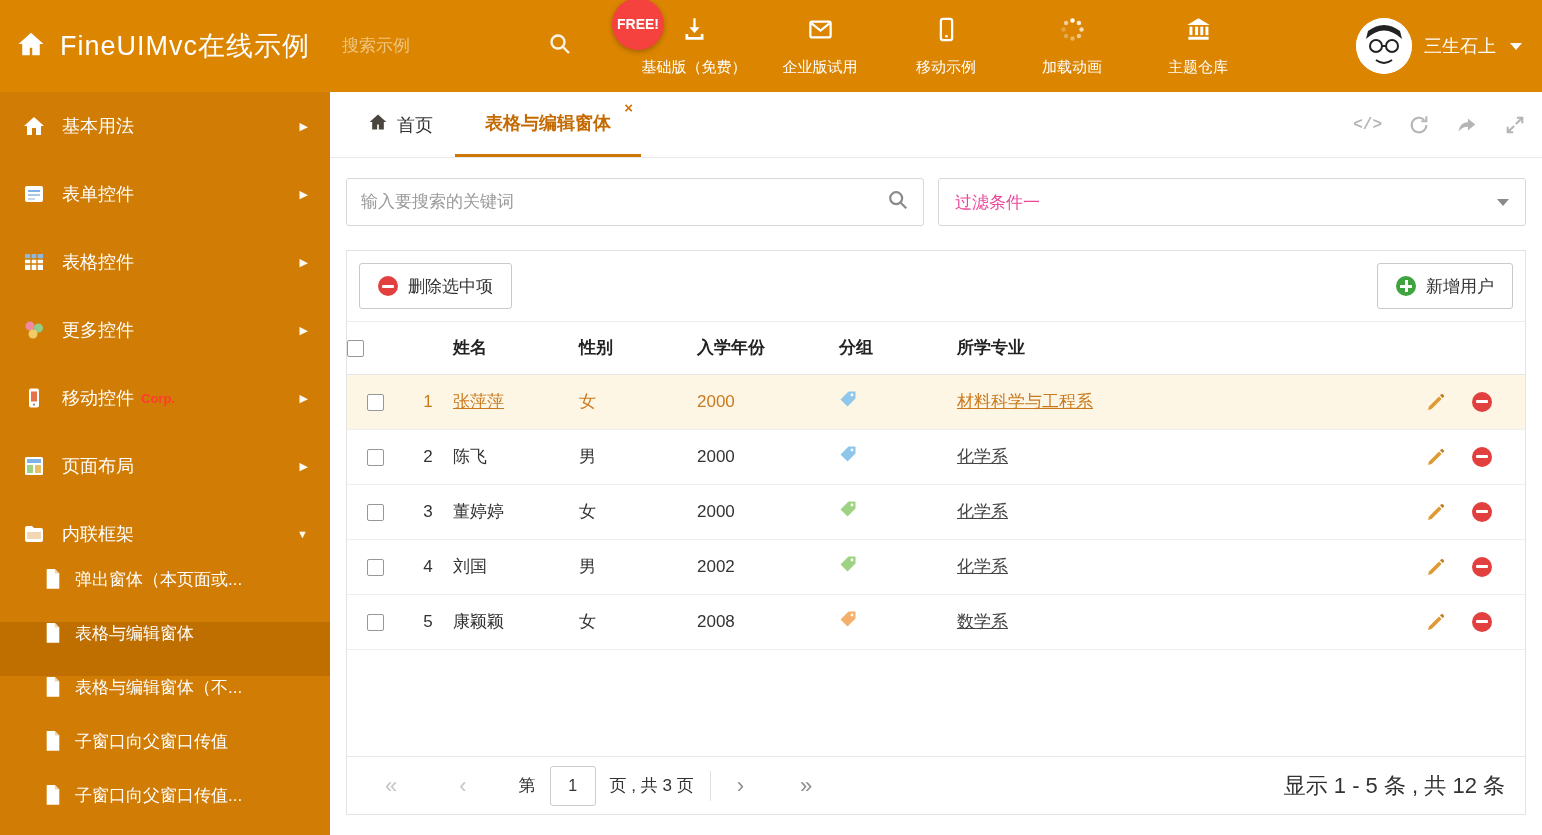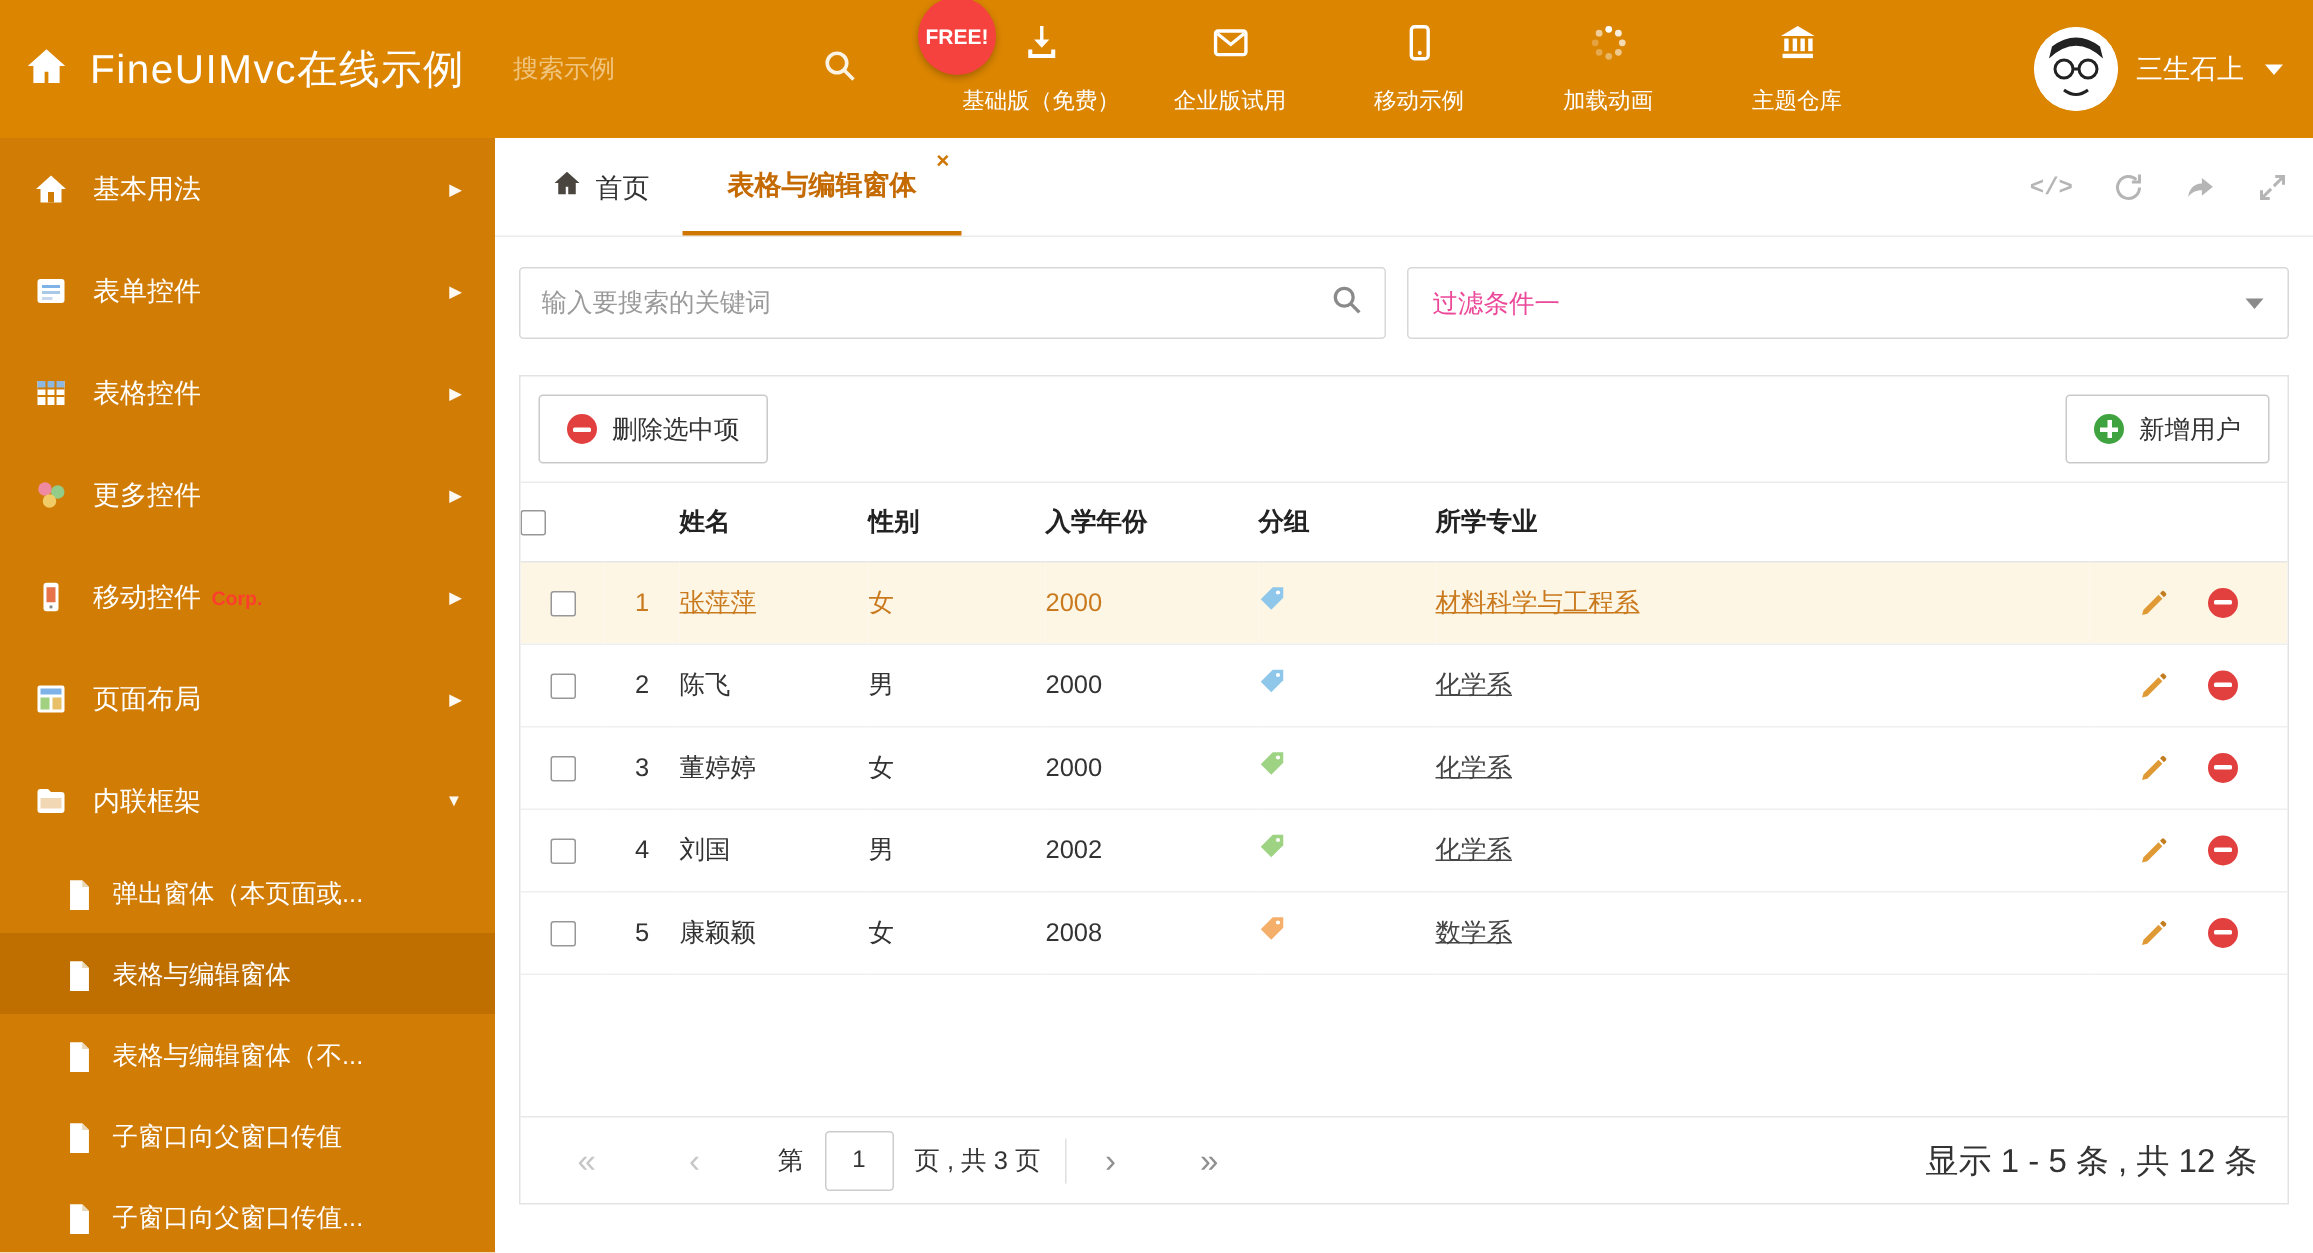--- a/index.html
+++ b/index.html
@@ -21,41 +21,41 @@
 .avatar{width:56px;height:56px;border-radius:50%;overflow:hidden;background:#fff;flex:0 0 auto}
 .userbox .uname{font-size:18px}
 .caret-down{width:0;height:0;border-left:6px solid transparent;border-right:6px solid transparent;border-top:7px solid #fff;margin-left:2px}
 
 .bodywrap{flex:1;display:flex;min-height:0}
 .sidebar{width:330px;background:#d17c04;color:#fff;flex:0 0 auto;overflow:hidden}
 .side-item{height:68px;display:flex;align-items:center;padding:0 22px;font-size:18px;cursor:pointer}
 .side-item .ic{width:24px;height:24px;margin-right:16px;flex:0 0 auto}
 .side-item .chev{margin-left:auto;font-size:11px;opacity:.95}
 .corp{color:#ff3d2e;font-size:13px;margin-left:7px;font-weight:bold}
-.sub-item{height:54px;display:flex;align-items:flex-end;padding:0 22px 15px 44px;font-size:17px;cursor:pointer}
+.sub-item{height:54px;display:flex;align-items:flex-start;padding:0 22px 0 44px;font-size:17px;cursor:pointer}
 .sub-item.selected{background:#bf6f00}
 .sub-item .fic{width:18px;height:21px;margin-right:13px;flex:0 0 auto}
 
 .main{flex:1;display:flex;flex-direction:column;background:#fff;min-width:0}
 .tabbar{height:66px;border-bottom:1px solid #eaeaea;display:flex;align-items:stretch;padding:0 16px;flex:0 0 auto}
 .tab{display:flex;align-items:center;gap:9px;padding:0 10px;font-size:18px;color:#333;cursor:pointer;margin-left:12px}
 .tab.active{color:#c46a00;font-weight:bold;border-bottom:3px solid #cf7600;position:relative;padding:0 30px}
 .tab-close{position:absolute;top:8px;right:8px;color:#cf7600;font-size:15px;font-weight:bold;cursor:pointer;line-height:1}
 .tabtools{margin-left:auto;display:flex;align-items:center;gap:26px}
 .tool{cursor:pointer;display:flex;align-items:center}
 .codeglyph{font-family:"Liberation Mono","DejaVu Sans Mono",monospace;font-size:16px;font-weight:bold;color:#b5b5b5}
 
 .filter-row{display:flex;gap:14px;margin:20px 16px 0;flex:0 0 auto}
 .search-box{width:578px;height:48px;border:1px solid #d8d8d8;border-radius:3px;display:flex;align-items:center;padding:0 14px;background:#fff}
 .search-box input{flex:1;border:none;outline:none;font-size:17px;color:#333}
 .search-box input::placeholder{color:#9a9a9a}
 .dropdown{flex:1;height:48px;border:1px solid #d8d8d8;border-radius:3px;display:flex;align-items:center;padding:0 16px;font-size:17px;color:#ec4899;cursor:pointer;background:#fff}
 .dd-caret{margin-left:auto;width:0;height:0;border-left:6px solid transparent;border-right:6px solid transparent;border-top:7px solid #8a8a8a}
 
-.panel{flex:1;margin:24px 16px 32px;border:1px solid #e3e3e3;display:flex;flex-direction:column;min-height:0;background:#fff}
+.panel{flex:1;margin:24px 16px 20px;border:1px solid #e3e3e3;display:flex;flex-direction:column;min-height:0;background:#fff}
 .toolbar{padding:12px;border-bottom:1px solid #ececec;display:flex;flex:0 0 auto}
 .btn{height:46px;display:inline-flex;align-items:center;gap:10px;padding:0 18px;border:1px solid #c9c9c9;border-radius:3px;background:#fff;font-size:17px;color:#333;cursor:pointer}
 .btn-add{margin-left:auto}
 .ico-minus{width:20px;height:20px;border-radius:50%;background:#e2403f;position:relative;display:inline-block;flex:0 0 auto}
 .ico-minus::after{content:"";position:absolute;left:4px;top:8.5px;width:12px;height:3px;background:#fff;border-radius:1px}
 .ico-plus{width:20px;height:20px;border-radius:50%;background:#3fa33f;position:relative;display:inline-block;flex:0 0 auto}
 .ico-plus::before{content:"";position:absolute;left:4px;top:8.5px;width:12px;height:3px;background:#fff}
 .ico-plus::after{content:"";position:absolute;left:8.5px;top:4px;width:3px;height:12px;background:#fff}
 
 .grid-wrap{flex:1;min-height:0;overflow:hidden}

